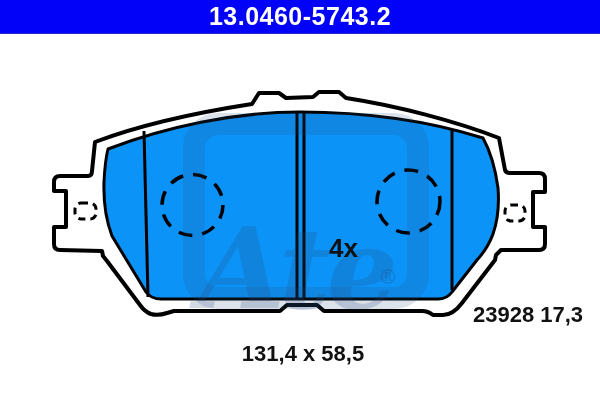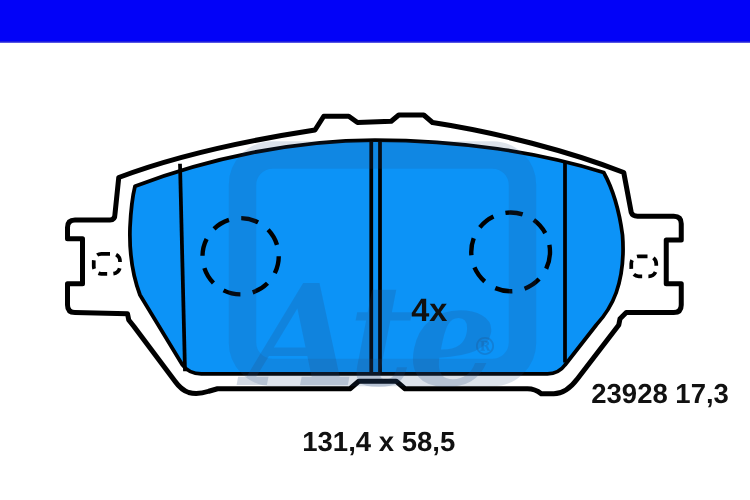--- a/index.html
+++ b/index.html
@@ -21,20 +21,21 @@
   .wmk-text{
     font-family:"DejaVu Serif",serif;font-style:italic;font-weight:bold;
   }
 </style>
 </head>
 <body>
 
 <div class="stage">
 
   <div class="header-bar">
+    <span>13.0460-5743.2</span>
   </div>
 
   <svg width="600" height="400" viewBox="0 0 600 400">
 
     <path d="M 95 142
              C 140 125, 200 112, 252 104
              L 259 93 L 279 93 L 286 98
              L 313 97
              L 319 92 L 339 92 L 346 98
              C 398 106, 455 121, 499 138

